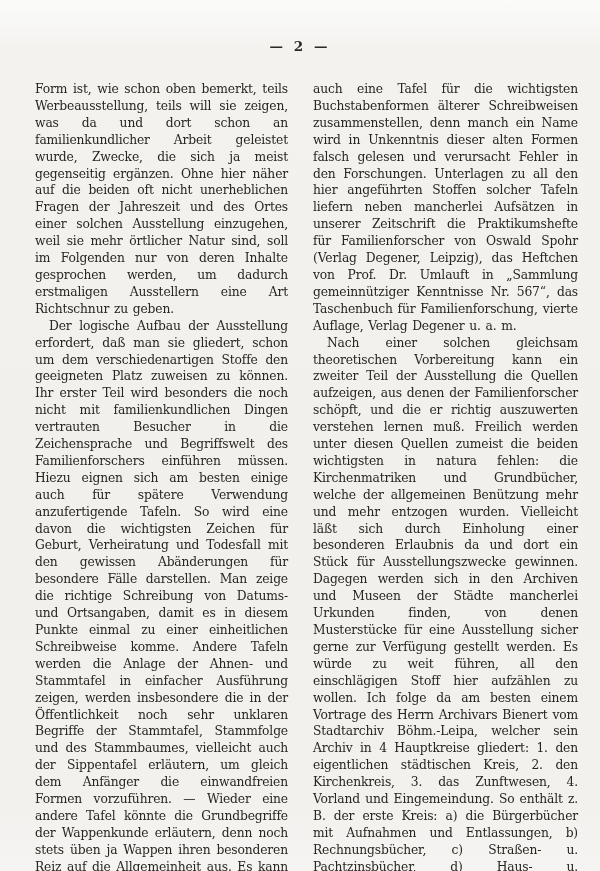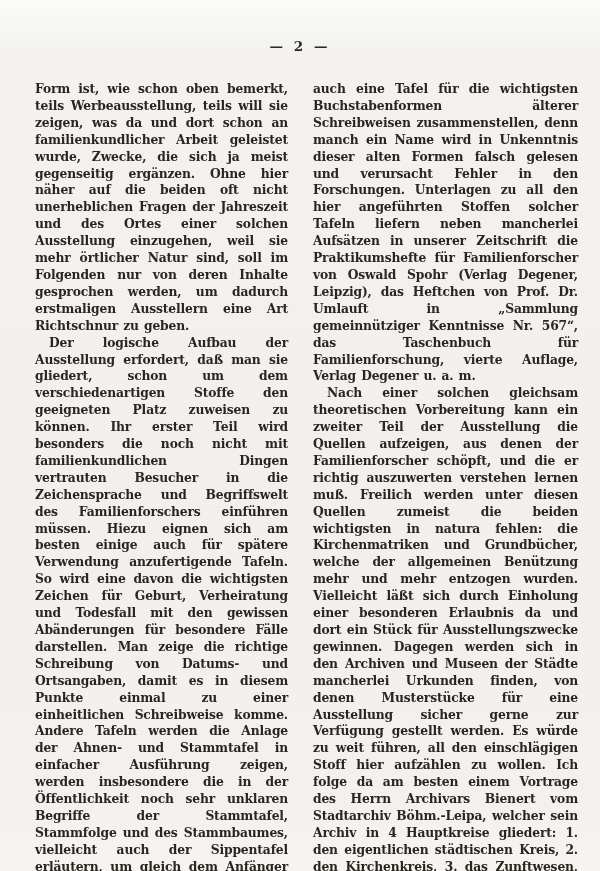--- a/index.html
+++ b/index.html
@@ -38,21 +38,21 @@
   }
   .col {
     box-sizing: border-box;
   }
   .col-left  { width: 253px; }
   .col-right { width: 265px; }
   .col p {
     margin: 0;
     font-size: 12.3px;
     line-height: 16.9px;
-    font-weight: 700;
+    font-weight: 400;
     text-align: justify;
     letter-spacing: -0.15px;
     word-spacing: 1px;
     hyphens: auto;
     -webkit-hyphens: auto;
   }
   .col p.indented {
     text-indent: 14px;
   }
 </style>

